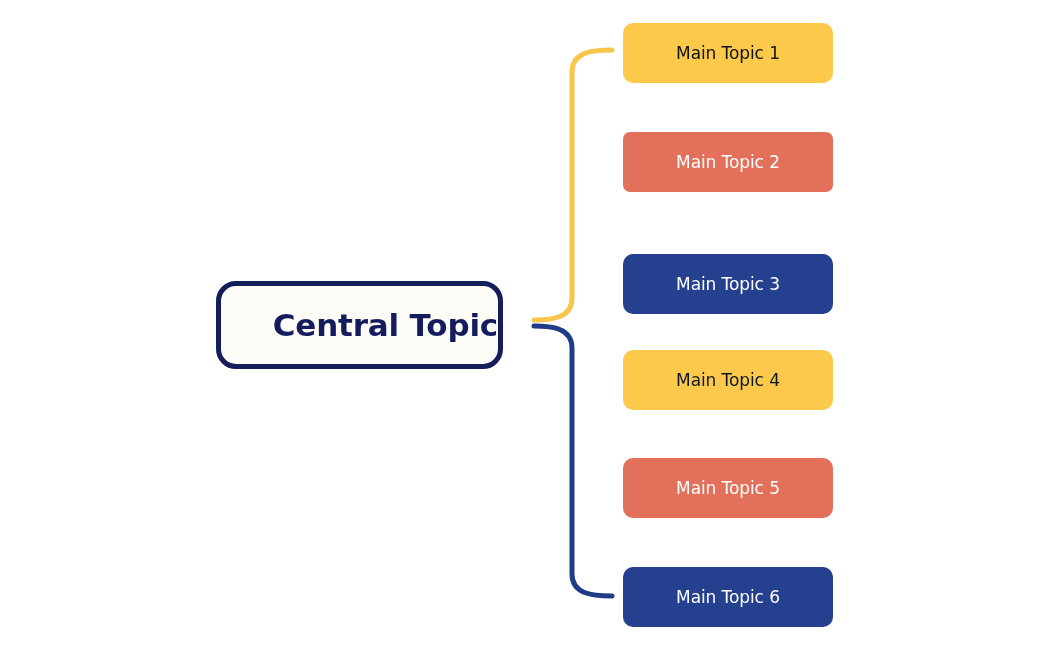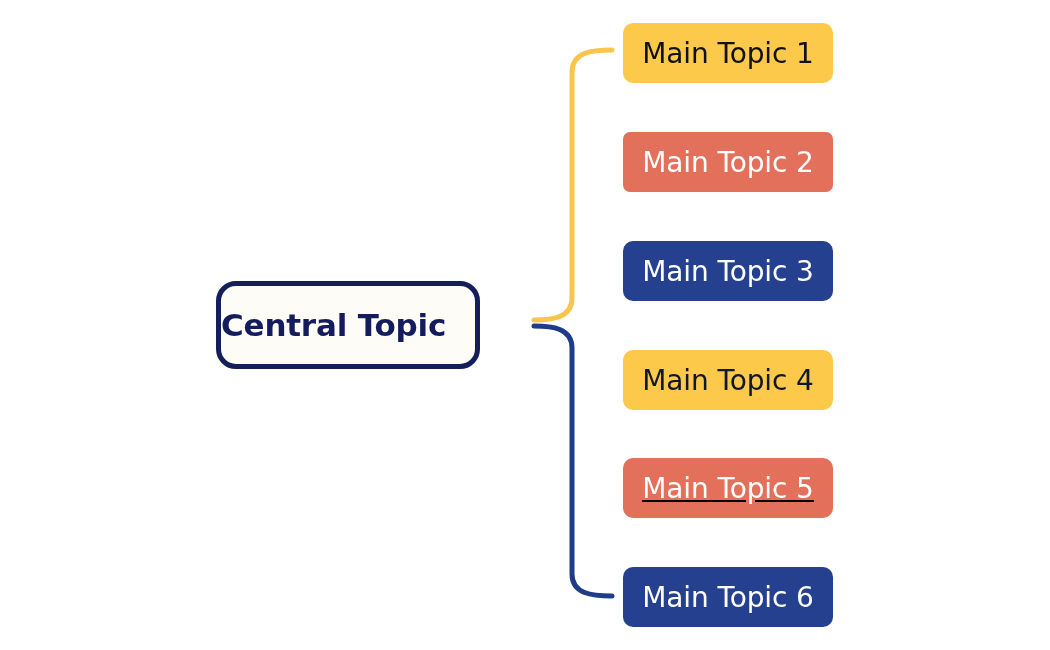--- a/index.html
+++ b/index.html
@@ -24,29 +24,29 @@
     top: 0;
     width: 1050px;
     height: 650px;
   }
 
   
   .central-node {
     position: absolute;
     left: 216px;
     top: 281px;
-    width: 264px;
+    width: 287px;
     height: 88px;
     box-sizing: border-box;
     border: 5px solid #141E5A;
     border-radius: 20px;
     background: #FDFCF7;
     display: flex;
     align-items: center;
-    justify-content: flex-start;
+    justify-content: flex-end;
   }
   .central-label {
     font-size: 31px;
     font-weight: bold;
     color: #151C5E;
     letter-spacing: -0.2px;
     white-space: nowrap;
   }
 
   
@@ -54,21 +54,21 @@
     position: absolute;
     left: 623px;
     width: 210px;
     height: 60px;
     border-radius: 10px;
     display: flex;
     align-items: center;
     justify-content: center;
   }
   .topic-label {
-    font-size: 28px;
+    font-size: 17px;
     font-weight: 500;
     white-space: nowrap;
     letter-spacing: -0.1px;
   }
 </style>
 </head>
 <body>
 
 <div id="mindmap">
 
@@ -82,29 +82,29 @@
   </div>
 
   <div class="topic-node" style="top:23px; background:#FCC94B;">
     <span class="topic-label" style="color:#111111;">Main Topic 1</span>
   </div>
 
   <div class="topic-node" style="top:132px; background:#E2705A;border-radius:7px;">
     <span class="topic-label" style="color:#FFFFFF;">Main Topic 2</span>
   </div>
 
-  <div class="topic-node" style="top:241px; background:#24408E;">
+  <div class="topic-node" style="top:254px; background:#24408E;">
     <span class="topic-label" style="color:#FFFFFF;">Main Topic 3</span>
   </div>
 
   <div class="topic-node" style="top:350px; background:#FCC94B;">
     <span class="topic-label" style="color:#0f172a;">Main Topic 4</span>
   </div>
 
-  <div class="topic-node" style="top:458px; background:#E2705A;text-decoration:underline;">
+  <div class="topic-node" style="top:458px; background:#E2705A;">
     <span class="topic-label" style="color:#FFFFFF;">Main Topic 5</span>
   </div>
 
   <div class="topic-node" style="top:567px; background:#24408E;">
     <span class="topic-label" style="color:#FFFFFF;">Main Topic 6</span>
   </div>
 
 </div>
 
 </body></html>

